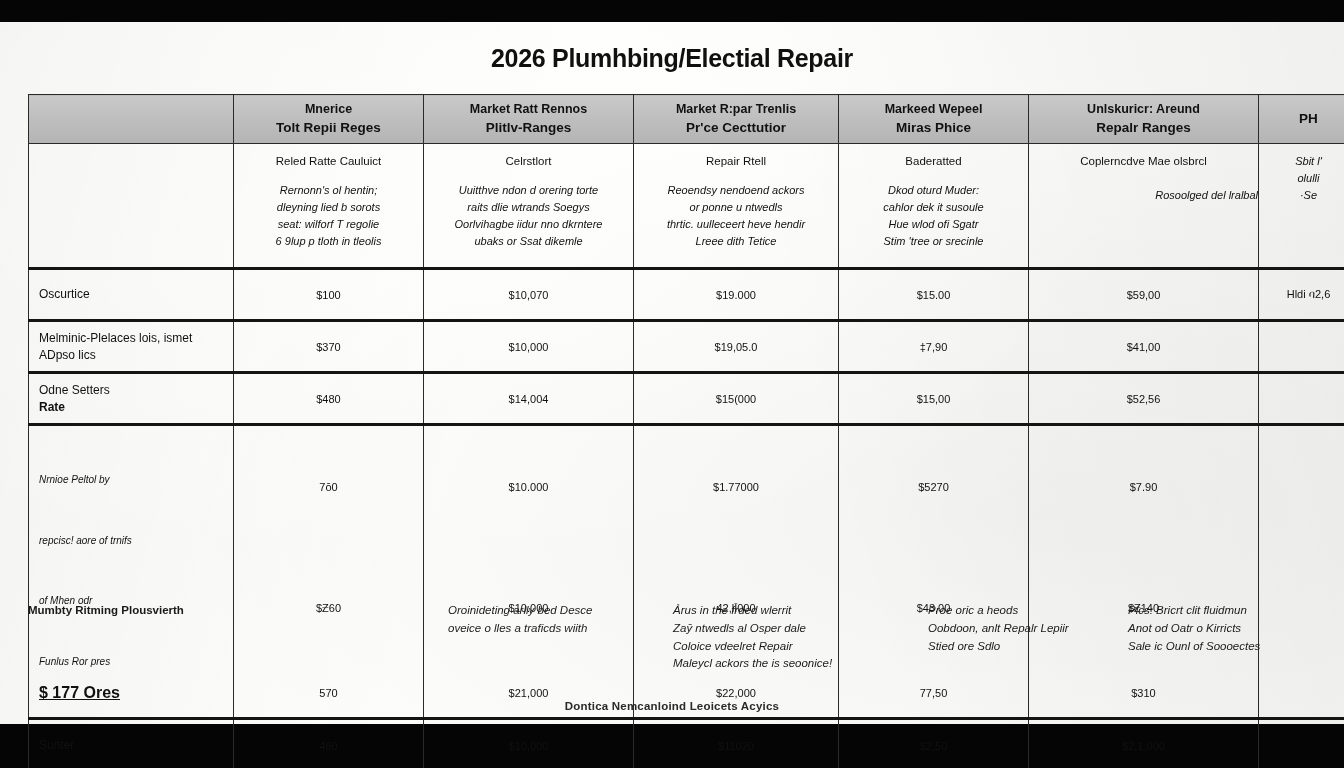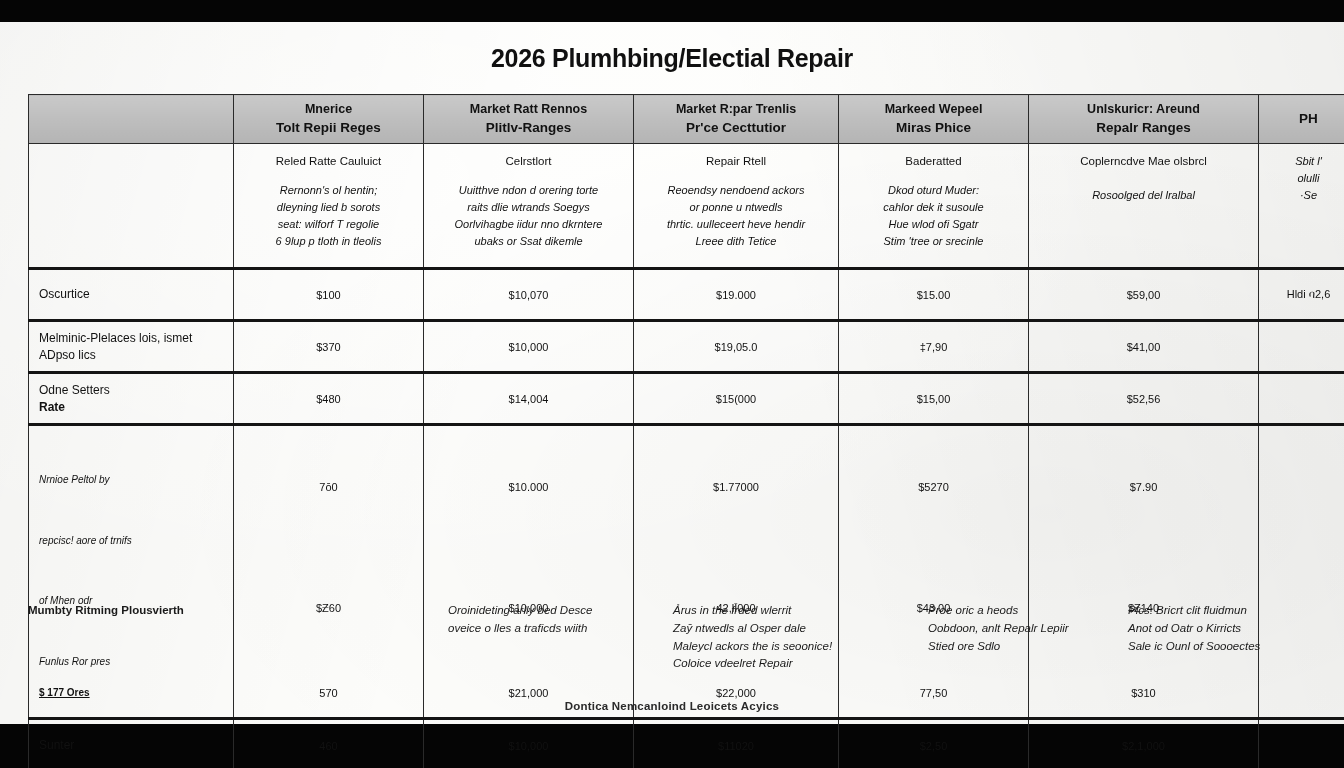--- a/index.html
+++ b/index.html
@@ -70,21 +70,21 @@
   tr.data td{height:49px;font-size:14.5px;}
   tr.data td.label{
     text-align:left;padding-left:10px;font-size:12px;font-weight:normal;line-height:1.35;
   }
   tr.data td.num{text-align:center;font-weight:normal;font-size:11px;}
   tr.thick td{border-bottom:3px solid #141414;}
   tr.none td{border-bottom:0;border-top:0;}
   tr.none td.label{border-bottom:0;border-top:0;}
 
   .stack{display:block;font-style:italic;font-size:10px;line-height:1.35;margin-top:47px;}
-  .under{text-decoration:underline;font-weight:bold;font-style:normal;font-size:10px;}
+  .under{text-decoration:underline;font-weight:bold;font-style:normal;font-size:16px;}
   td.cutcol{
     border-left:3px solid #141414;border-right:0;
     text-align:left;padding-left:7px;font-size:11.5px;line-height:1.35;
   }
   td.cutcol.num{font-weight:bold;font-size:13px;text-align:left;}
 
   .notes{
     position:absolute;left:28px;top:580px;width:1300px;
     display:flex;
   }
@@ -182,21 +182,21 @@
           </td>
           <td>
             <span class="lead">Baderatted</span>
             <span class="it">Dkod oturd Muder:</span>
             <span class="it">cahlor dek it susoule</span>
             <span class="it">Hue wlod ofi Sgatr</span>
             <span class="it">Stim 'tree or srecinle</span>
           </td>
           <td>
             <span class="lead">Coplerncdve Mae olsbrcl</span>
-            <span class="it" style="margin-top:16px;display:block;">Rosoolged del lralbal</span>
+            <span class="it" style="margin-top:16px;display:block;text-align:right;">Rosoolged del lralbal</span>
           </td>
           <td class="cutcol">
             <span class="it">Sbit l'</span>
             <span class="it">olulli</span>
             <span class="it">·Se</span>
           </td>
         </tr>
 
         <tr class="data thick">
           <td class="label">Oscurtice</td>
@@ -292,22 +292,22 @@
       <div class="n n1">
         <span>Mumbty Ritming Plousvierth</span>
       </div>
       <div class="n n2">
         <span>Oroinideting arlly bed Desce</span>
         <span>oveice o lles a traficds wiith</span>
       </div>
       <div class="n n3">
         <span>Ảrus in the frded wlerrit</span>
         <span>Zaȳ ntwedls al Osper dale</span>
+        <span>Coloice vdeelret Repair</span>
         <span>Maleycl ackors the is seoonice!</span>
-        <span>Coloice vdeelret Repair</span>
       </div>
       <div class="n n4">
         <span>Proe oric a heods</span>
         <span>Oobdoon, anlt Repalr Lepiir</span>
         <span>Stied ore Sdlo</span>
       </div>
       <div class="n n5">
         <span>Plcs: Bricrt clit fluidmun</span>
         <span>Anot od Oatr o Kirricts</span>
         <span>Sale ic Ounl of Soooectes</span>

